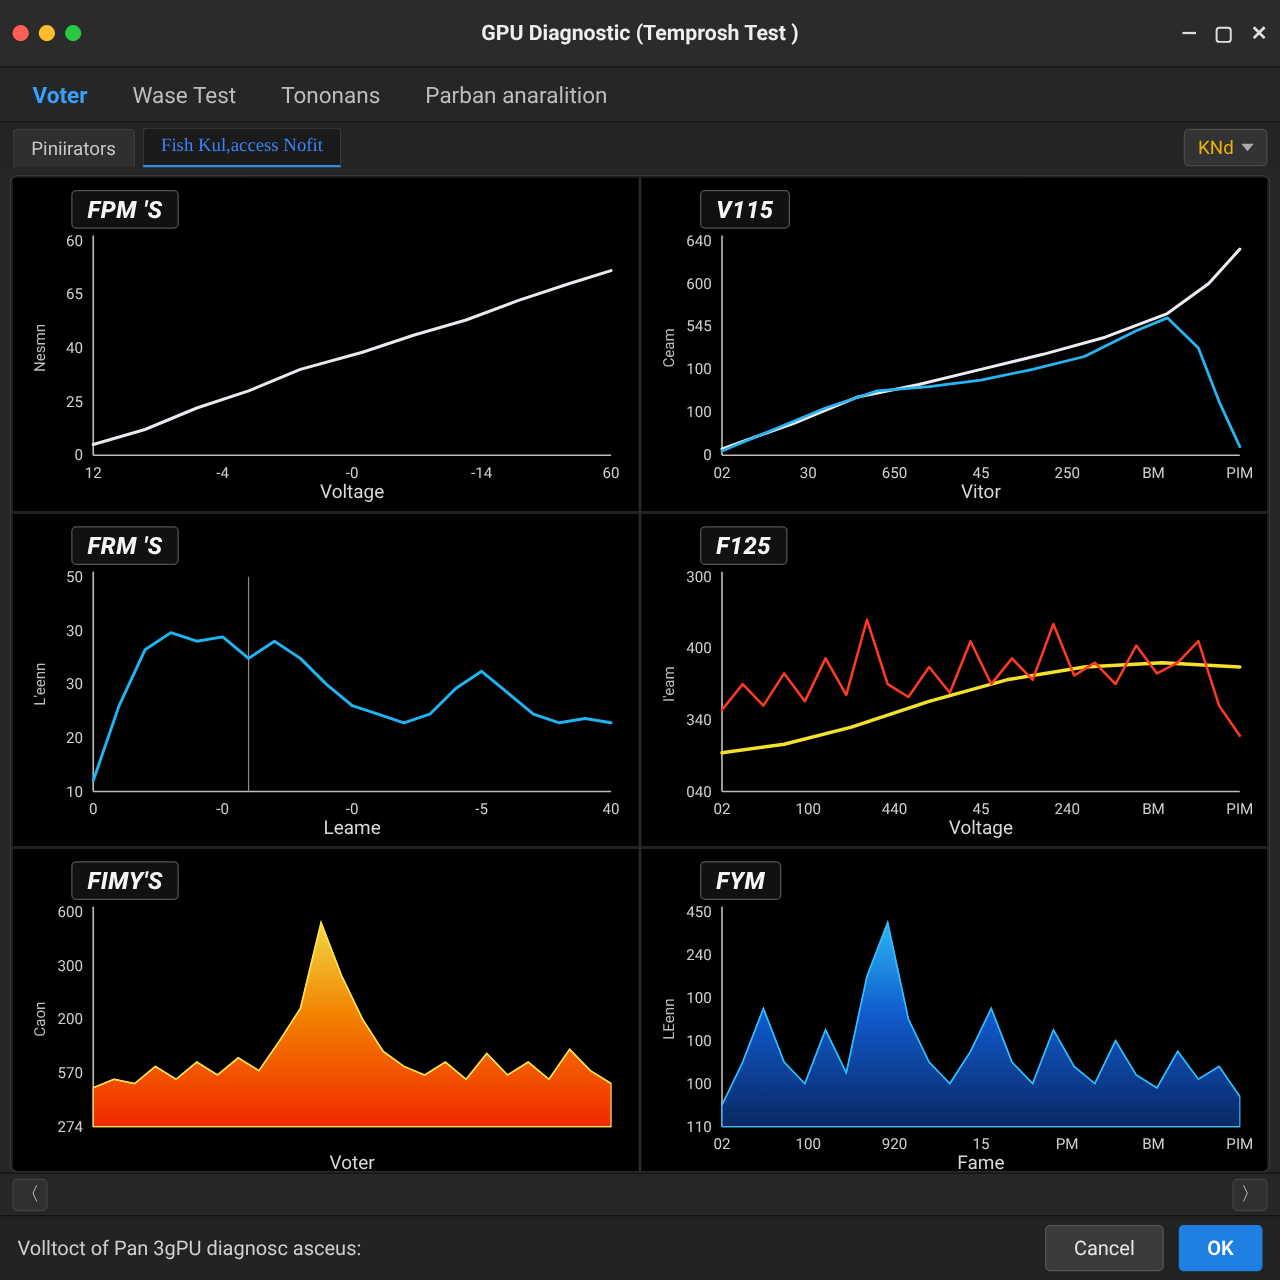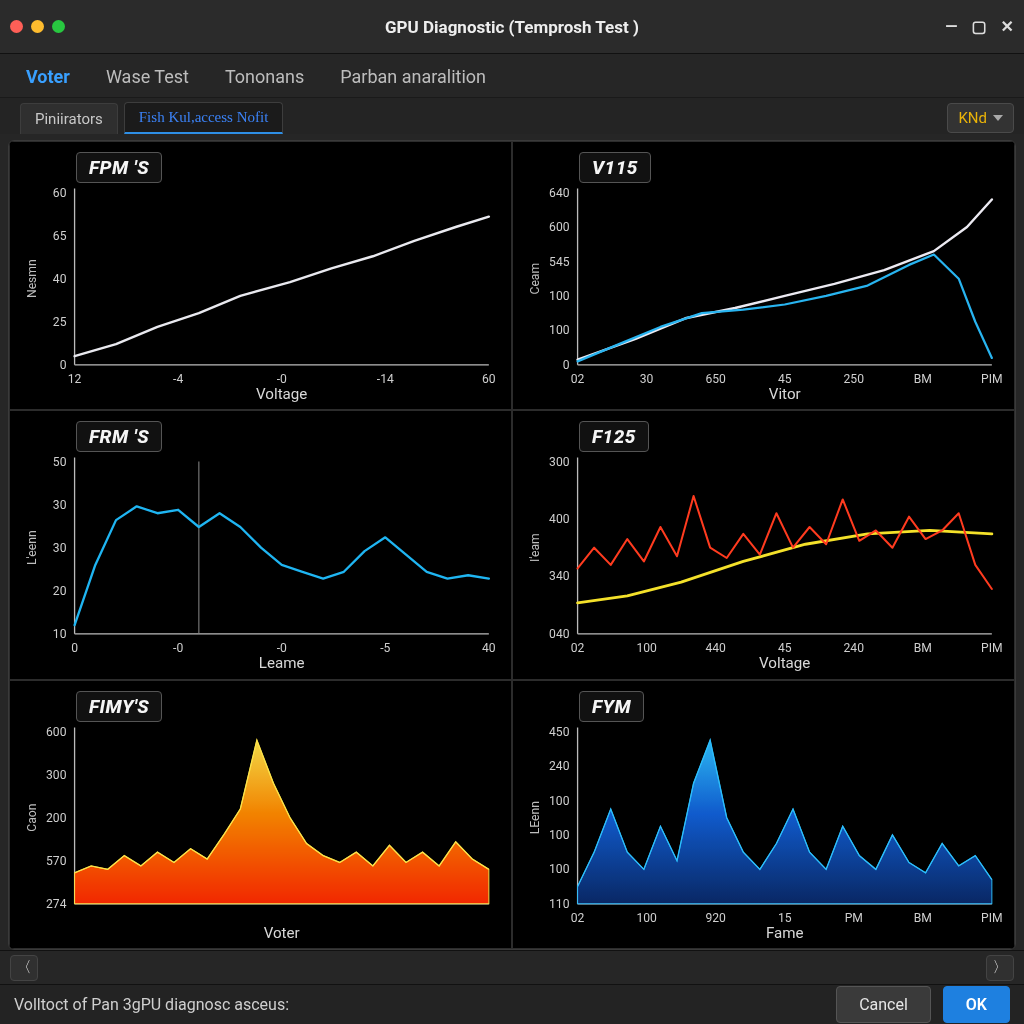--- a/index.html
+++ b/index.html
@@ -28,21 +28,21 @@
   .wincontrols span{ font-size:16px; cursor:pointer;}
   
   .maintabs {
     display:flex; gap:28px; padding: 8px 22px 6px; background:#262626;
     font-size:18px; color:#bdbdbd; border-bottom:1px solid #1a1a1a;
   }
   .maintab { padding:4px 4px; cursor:pointer; }
   .maintab.active { color:#39a0ff; font-weight:700; }
   
   .subbar {
-    display:flex; align-items:center; padding:4px 10px 0 20px; gap:6px;
+    display:flex; align-items:center; padding:4px 10px 0 10px; gap:6px;
     background:#242424;
   }
   .subtab {
     padding:6px 14px; font-size:15px; color:#c8c8c8; background:#2f2f2f;
     border:1px solid #3d3d3d; border-bottom:none; border-radius:4px 4px 0 0;
     cursor:pointer;
   }
   .subtab.active { background:#1b1b1b; color:#3b82f6; border-bottom:2px solid #2e8fe6;font-family:Liberation Serif, serif;}
   .spacer{flex:1;}
   .dropdown {
@@ -52,21 +52,21 @@
   }
   .chev-down { width:0;height:0;border-left:5px solid transparent;border-right:5px solid transparent;border-top:6px solid #aaa;}
   
   .panel {
     flex:1; margin:6px 8px 0 8px; border:1px solid #3a3a3a; border-radius:6px;
     background:#000; display:grid; grid-template-columns:1fr 1fr; grid-template-rows:1fr 1fr 1fr;
     overflow:hidden;
   }
   .cell { border:1px solid #2c2c2c; position:relative; padding:8px 8px 4px 8px; }
   .plot-title {
-    position:absolute; top:10px; left:66px; z-index:3;
+    position:absolute; top:10px; left:47px; z-index:3;
     background:#111; border:1px solid #555; border-radius:4px;
     padding:3px 12px; font-weight:800; font-style:italic; font-size:19px; color:#f5f5f5;
     letter-spacing:0.5px;
   }
   svg { width:100%; height:100%; display:block; }
   .axis { stroke:#bbb; stroke-width:1.3; }
   .tick text, .ylabel, .xlabel { fill:#cfcfcf; font-size:12px; font-family:inherit;}
   .ylabel { font-size:12px; }
   .ytitle { fill:#bdbdbd; font-size:12px; }
   
@@ -74,21 +74,21 @@
     height:34px; display:flex; align-items:center; justify-content:space-between;
     padding:0 10px; background:#262626; border-top:1px solid #111;
   }
   .navbtn {
     width:28px;height:26px; display:flex;align-items:center;justify-content:center;
     background:#303030; border:1px solid #444; border-radius:4px; color:#ddd; cursor:pointer;
     font-size:15px;
   }
   
   .footer {
-    height:40px; display:flex; align-items:center; padding:0 14px; gap:12px;
+    height:52px; display:flex; align-items:center; padding:0 14px; gap:12px;
     background:#232323; border-top:1px solid #111;
   }
   .status { font-size:16px; color:#cfcfcf; }
   .footer .spacer{flex:1;}
   .btn {
     padding:8px 22px; border-radius:4px; font-size:16px; cursor:pointer;
     background:#3a3a3a; border:1px solid #555; color:#e6e6e6;
   }
   .btn.primary { background:#1e80e0; border-color:#1e80e0; color:#fff; font-weight:600;}
 </style>

